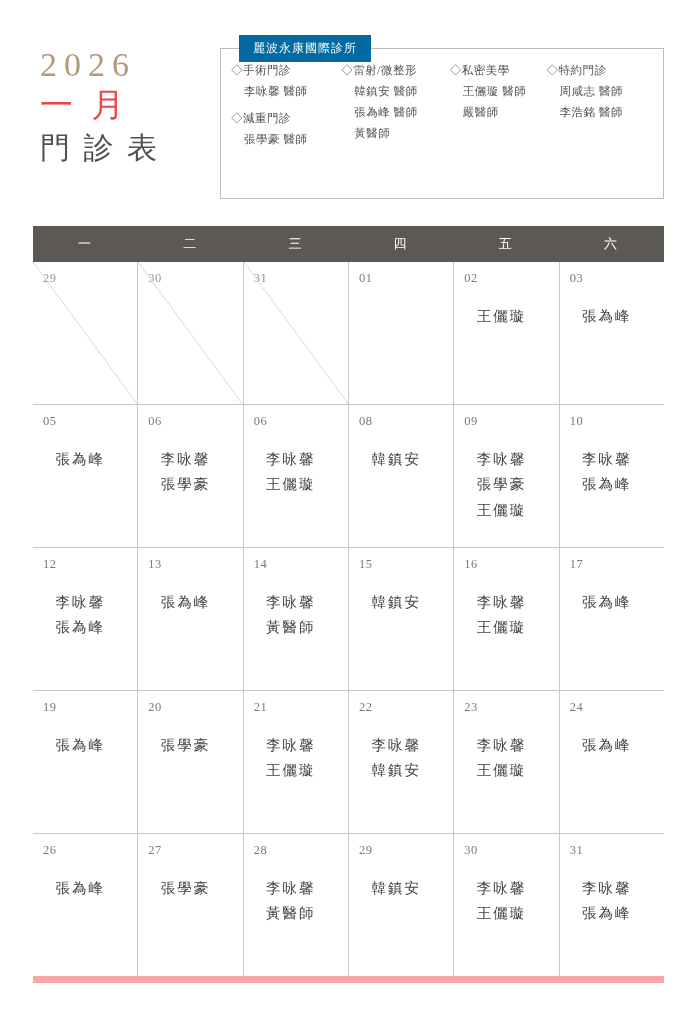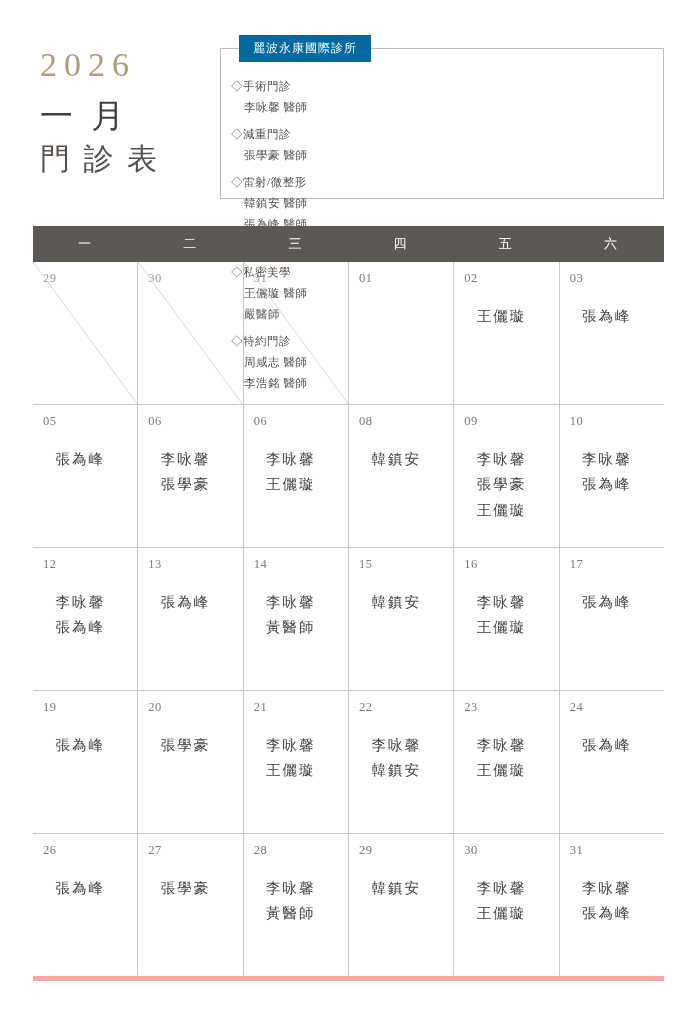--- a/index.html
+++ b/index.html
@@ -36,23 +36,23 @@
     font-size: 34px;
     letter-spacing: 7px;
     color: #b29a78;
     line-height: 1.1;
     font-weight: 400;
   }
   .title-month {
     font-family: "Liberation Serif", serif;
     font-size: 33px;
     letter-spacing: 5px;
-    color: #404040;
+    color: #ef4444;
     line-height: 1.35;
-    margin-top: 11px;
+    margin-top: 0;
     font-weight: 400;
   }
   .title-sub {
     font-family: "Liberation Serif", serif;
     font-size: 30px;
     letter-spacing: 3px;
     color: #55504c;
     line-height: 1.35;
     font-weight: 400;
   }
@@ -75,25 +75,24 @@
     background: #0369a1;
     color: #ffffff;
     font-size: 12px;
     letter-spacing: 1px;
     display: flex;
     align-items: center;
     font-family: "Liberation Serif", serif;
   }
   .legend-cols {
     position: absolute;
-    left: 0; top: 30px;
+    left: 0; top: 14px;
     width: 444px;
     display: flex;
     padding: 0 10px;
-    flex-direction: column;
   }
   .legend-col {
     padding-right: 6px;
   }
   .legend-col.c1 { width: 114px; }
   .legend-col.c2 { width: 112px; }
   .legend-col.c3 { width: 112px; }
   .legend-col.c4 { width: 100px; }
   .legend-group { margin-bottom: 12px; }
   .legend-head {
@@ -133,21 +132,21 @@
     letter-spacing: 2px;
     display: flex;
     align-items: center;
     justify-content: center;
   }
   .week {
     display: flex;
     border-bottom: 1px solid #c8c8c8;
     min-height: 142px;
   }
-  .week:last-child { border-bottom: 5px solid #fca5a5; }
+  .week:last-child { border-bottom: 7px solid #fca5a5; }
   .day {
     flex: 1 1 0;
     position: relative;
     border-right: 1px solid #c8c8c8;
     padding: 9px 20px 8px 10px;
     min-height: 142px;
   }
   .day:last-child { border-right: none; }
   .day-num {
     font-family: "Liberation Serif", serif;

